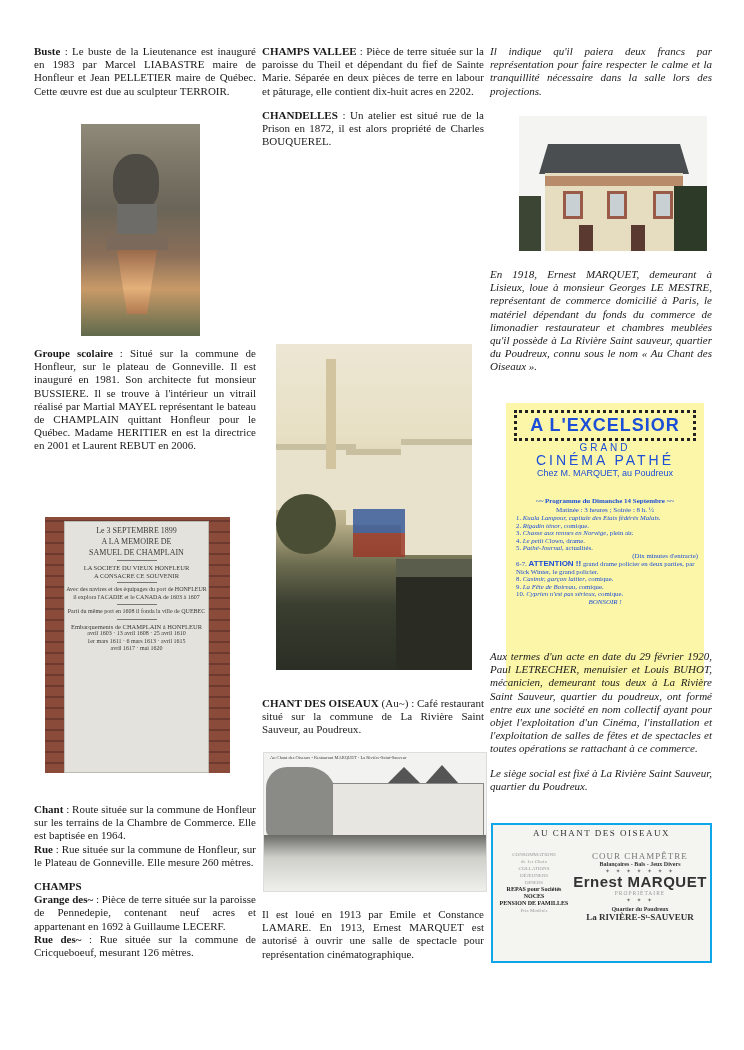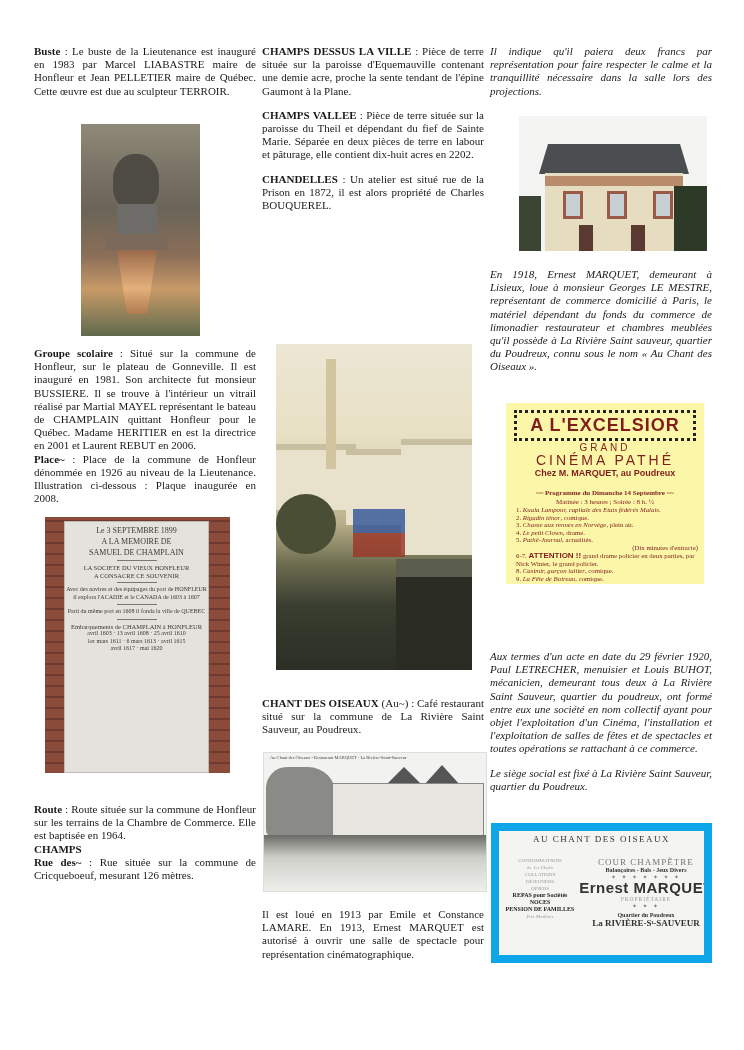--- a/index.html
+++ b/index.html
@@ -54,34 +54,34 @@
   
   .postcard { left:263px; top:752px; width:222px; height:138px; background:#f2f2f0; border:1px solid #ddd; }
   .postcard .cap { position:absolute; left:6px; top:2px; font-size:4.5px; color:#444; white-space:nowrap; }
   .postcard .bldg { position:absolute; left:68px; top:30px; width:150px; height:52px; background:#e8e6e0; border:1px solid #888; }
   .postcard .roof1 { position:absolute; left:122px; top:14px; width:36px; height:18px; background:#555; clip-path:polygon(50% 0,100% 100%,0 100%); }
   .postcard .roof2 { position:absolute; left:160px; top:12px; width:36px; height:20px; background:#555; clip-path:polygon(50% 0,100% 100%,0 100%); }
   .postcard .trees { position:absolute; left:2px; top:14px; width:70px; height:70px; background:#8a8a86; border-radius:30% 40% 10% 10%; }
   .postcard .ground { position:absolute; left:0; top:82px; width:222px; height:56px; background:linear-gradient(180deg,#6a6a66,#cfcfca 40%,#efefec); }
 
   
-  .ad { left:506px; top:403px; width:198px; height:181px; background:#fbf6a8; font-family:"Liberation Sans", sans-serif; color:#7f1d1d; }
+  .ad { left:506px; top:403px; width:198px; height:287px; background:#fbf6a8; font-family:"Liberation Sans", sans-serif; color:#1d4ed8; }
   .ad .title { margin:7px 8px 0 8px; border:3px dotted #222; padding:2px 0; text-align:center; font-weight:bold; font-size:18px; letter-spacing:1px; font-family:"Liberation Sans Narrow","Liberation Sans",sans-serif; }
   .ad .grand { text-align:center; font-size:10px; letter-spacing:3px; margin-top:1px; }
   .ad .cine { text-align:center; font-size:14px; letter-spacing:3px; line-height:15px; }
-  .ad .chez { text-align:center; font-weight:bold; font-size:9px; line-height:11px; }
-  .ad .prog { text-align:center; font-family:"Liberation Serif",serif; font-weight:bold; font-size:7px; line-height:9px; margin-top:10px; }
+  .ad .chez { text-align:center; font-weight:normal; font-size:9px; line-height:11px; }
+  .ad .prog { text-align:center; font-family:"Liberation Serif",serif; font-weight:bold; font-size:7px; line-height:9px; margin-top:18px; }
   .ad .mat { text-align:center; font-family:"Liberation Serif",serif; font-size:7px; line-height:8px; }
   .ad ol { margin:0; padding:0 4px 0 10px; list-style:none; font-family:"Liberation Serif",serif; font-size:6.8px; line-height:7.6px; }
   .ad ol li i { font-style:italic; }
   .ad .entr { text-align:right; padding-right:6px; font-family:"Liberation Serif",serif; font-size:6.8px; line-height:8px; }
   .ad .bonsoir { text-align:center; font-family:"Liberation Serif",serif; font-style:italic; font-size:7px; }
 
   
-  .card { left:491px; top:823px; width:221px; height:140px; background:#f4f4f0; border:8px solid #0ea5e9; box-sizing:border-box; font-family:"Liberation Serif",serif; color:#333; }
+  .card { left:491px; top:823px; width:221px; height:140px; background:#f4f4f0; border:2px solid #0ea5e9; box-sizing:border-box; font-family:"Liberation Serif",serif; color:#333; }
   .card .top { text-align:center; font-size:9px; letter-spacing:1.5px; margin-top:3px; }
   .card .left { position:absolute; left:4px; top:26px; width:74px; text-align:center; font-size:5px; line-height:7px; color:#999; }
   .card .left .bold { color:#222; font-weight:bold; font-size:6px; }
   .card .right { position:absolute; left:80px; top:22px; width:134px; text-align:center; }
   .card .cour { font-size:9px; color:#777; letter-spacing:1px; margin-top:4px; }
   .card .bal { font-size:6px; font-weight:bold; }
   .card .stars { font-size:6px; color:#777; letter-spacing:2px; }
   .card .name { font-family:"Liberation Sans",sans-serif; font-size:15px; font-weight:bold; letter-spacing:.5px; line-height:16px; }
   .card .prop { font-size:5.5px; color:#999; letter-spacing:1px; }
   .card .quart { font-size:6px; font-weight:bold; margin-top:3px; }
@@ -96,21 +96,20 @@
 
 <div class="photo bust">
   <div class="head"></div>
   <div class="pedestal"></div>
   <div class="base"></div>
   <div class="lamp"></div>
 </div>
 
 <div class="col c1" style="top:347px;">
   <p class="tight"><b>Groupe scolaire</b><span> : Situé sur la commune de Honfleur, sur le plateau de Gonneville. Il est inauguré en 1981. Son architecte fut monsieur BUSSIERE. Il se trouve à l'intérieur un vitrail réalisé par Martial MAYEL représentant le bateau de CHAMPLAIN quittant Honfleur pour le Québec. Madame HERITIER en est la directrice en 2001 et Laurent REBUT en 2006.</span></p>
-  <p><b>Place~</b><span> : Place de la commune de Honfleur dénommée en 1926 au niveau de la Lieutenance. Illustration ci-dessous : Plaque inaugurée en 2008.</span></p>
 </div>
 
 <div class="photo plaque-wrap">
   <div class="plaque">
     <div class="lg">Le 3 SEPTEMBRE 1899</div>
     <div class="lg">A LA MEMOIRE DE</div>
     <div class="lg">SAMUEL DE CHAMPLAIN</div>
     <div class="sep"></div>
     <div class="md">LA SOCIETE DU VIEUX HONFLEUR</div>
     <div class="md">A CONSACRE CE SOUVENIR</div>
@@ -120,27 +119,28 @@
     <div>Parti du même port en 1608 il fonda la ville de QUEBEC</div>
     <div class="sep"></div>
     <div class="md">Embarquements de CHAMPLAIN à HONFLEUR</div>
     <div>avril 1603 · 13 avril 1608 · 25 avril 1610</div>
     <div>1er mars 1611 · 6 mars 1613 · avril 1615</div>
     <div>avril 1617 · mai 1620</div>
   </div>
 </div>
 
 <div class="col c1" style="top:803px;">
-  <p class="tight"><b>Route</b><span> : Route située sur la commune de Honfleur sur les terrains de la Chambre de Commerce. Elle est baptisée en 1964.</span></p>
+  <p class="tight"><b>Chant</b><span> : Route située sur la commune de Honfleur sur les terrains de la Chambre de Commerce. Elle est baptisée en 1964.</span></p>
+  <p><b>Rue</b><span> : Rue située sur la commune de Honfleur, sur le Plateau de Gonneville. Elle mesure 260 mètres.</span></p>
   <p class="heading">CHAMPS</p>
+  <p class="tight"><b>Grange des~</b><span> : Pièce de terre située sur la paroisse de Pennedepie, contenant neuf acres et appartenant en 1692 à Guillaume LECERF.</span></p>
   <p class="tight"><b>Rue des~</b><span> : Rue située sur la commune de Cricqueboeuf, mesurant 126 mètres.</span></p>
 </div>
 
 <div class="col c2" style="top:45px;">
-  <p><b>CHAMPS DESSUS LA VILLE</b><span> : Pièce de terre située sur la paroisse d'Equemauville contenant une demie acre, proche la sente tendant de l'épine Gaumont à la Plane.</span></p>
   <p><b>CHAMPS VALLEE</b><span> : Pièce de terre située sur la paroisse du Theil et dépendant du fief de Sainte Marie. Séparée en deux pièces de terre en labour et pâturage, elle contient dix-huit acres en 2202.</span></p>
   <p><b>CHANDELLES</b><span> : Un atelier est situé rue de la Prison en 1872, il est alors propriété de Charles BOUQUEREL.</span></p>
 </div>
 
 <div class="photo town">
   <div class="bld" style="left:0;top:100px;width:80px;height:60px;"></div>
   <div class="bld" style="left:70px;top:105px;width:60px;height:70px;"></div>
   <div class="bld" style="left:125px;top:95px;width:71px;height:110px;"></div>
   <div class="chimney"></div>
   <div class="tree1"></div>

